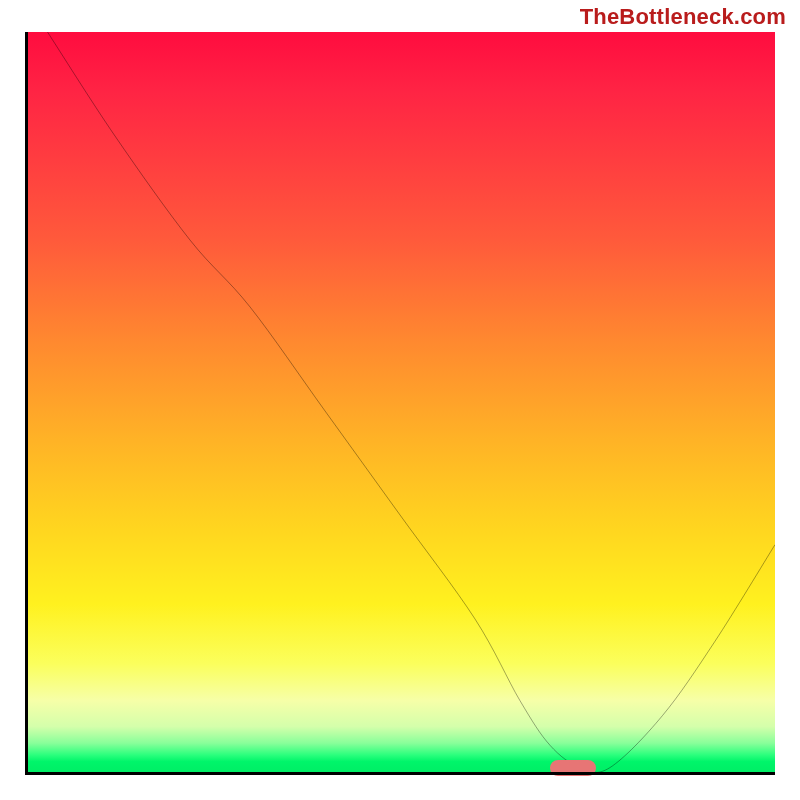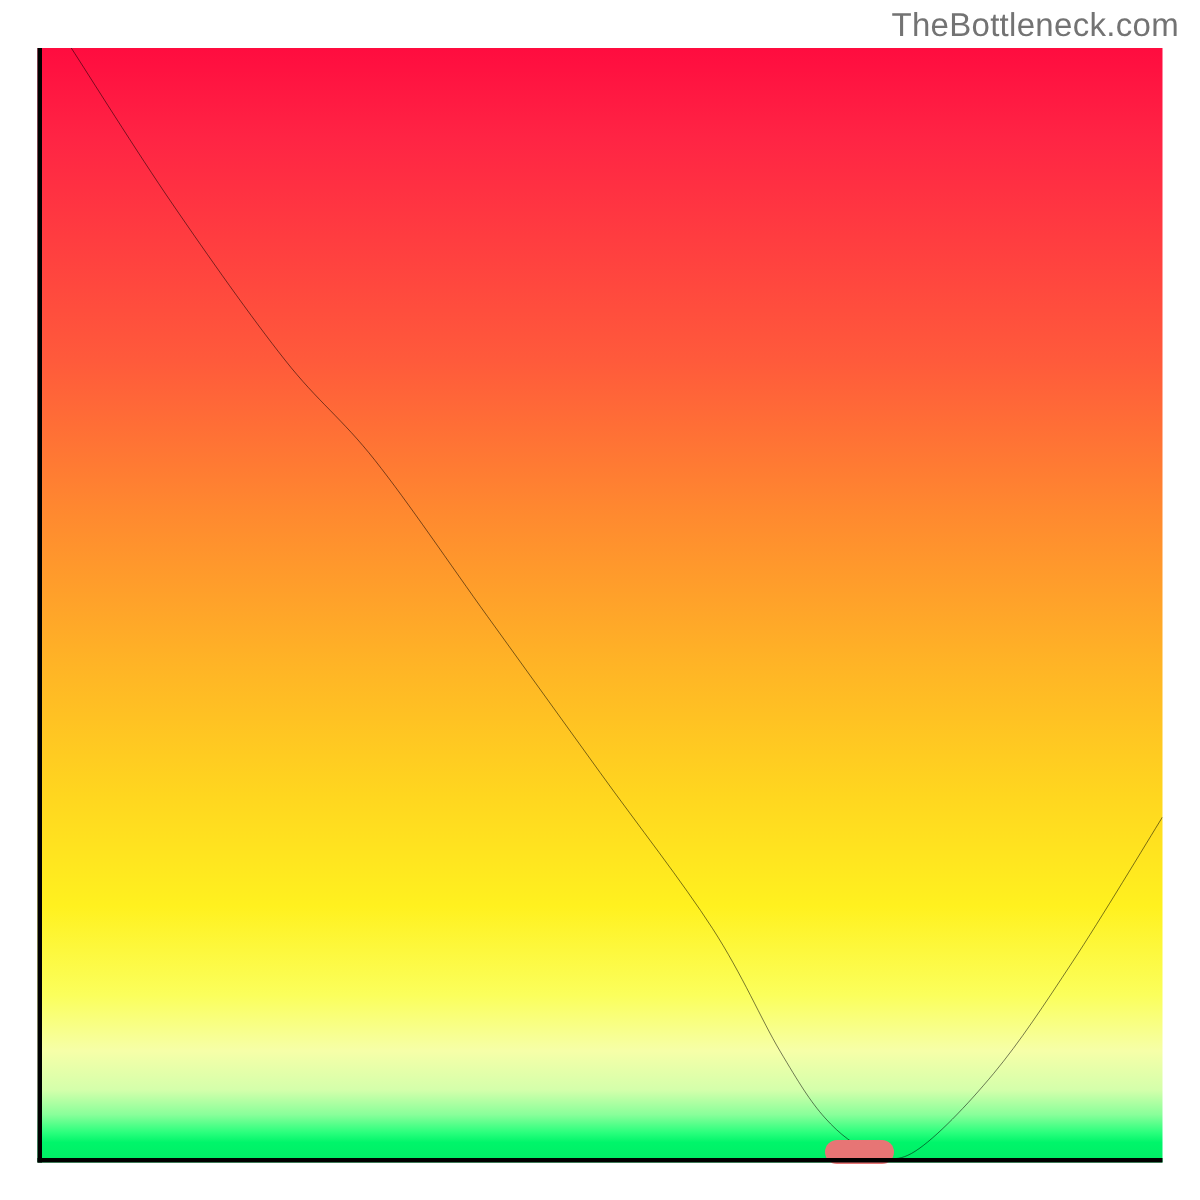--- a/index.html
+++ b/index.html
@@ -10,22 +10,22 @@
     background: #ffffff;
     font-family: Arial, Helvetica, sans-serif;
     position: relative;
     overflow: hidden;
   }
   .watermark {
     position: absolute;
     top: 4px;
     right: 14px;
     font-size: 22px;
-    font-weight: 400;
-    color: #737373;
+    font-weight: 700;
+    color: #b91c1c;
     letter-spacing: 0.2px;
     z-index: 40;
   }
   .chart-frame {
     position: absolute;
     left: 25px;
     top: 32px;
     width: 750px;
     height: 743px;
     box-sizing: border-box;

